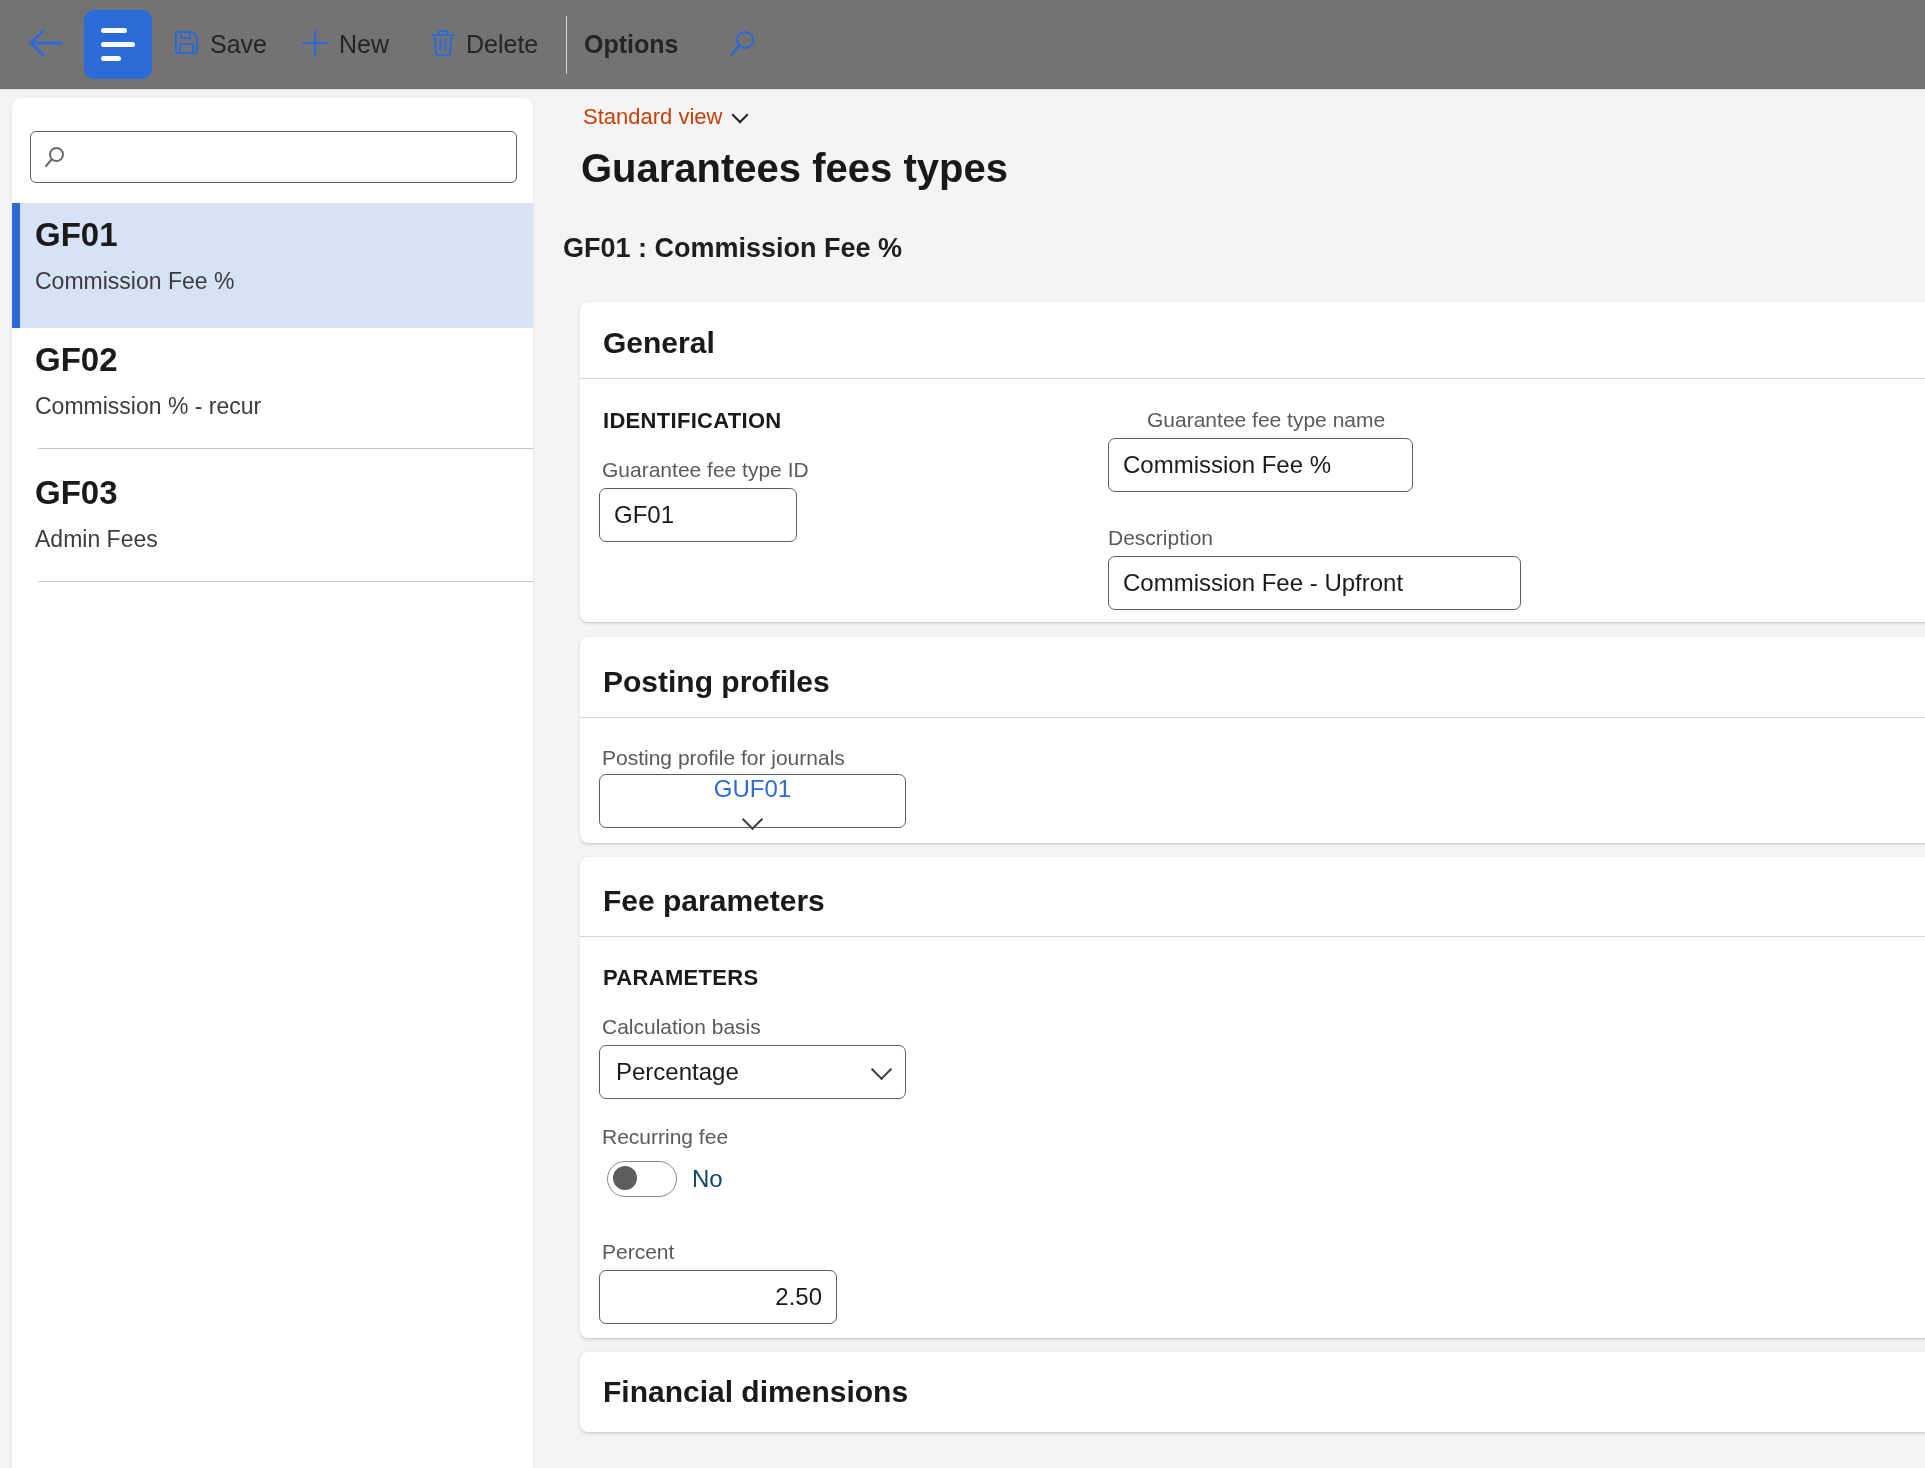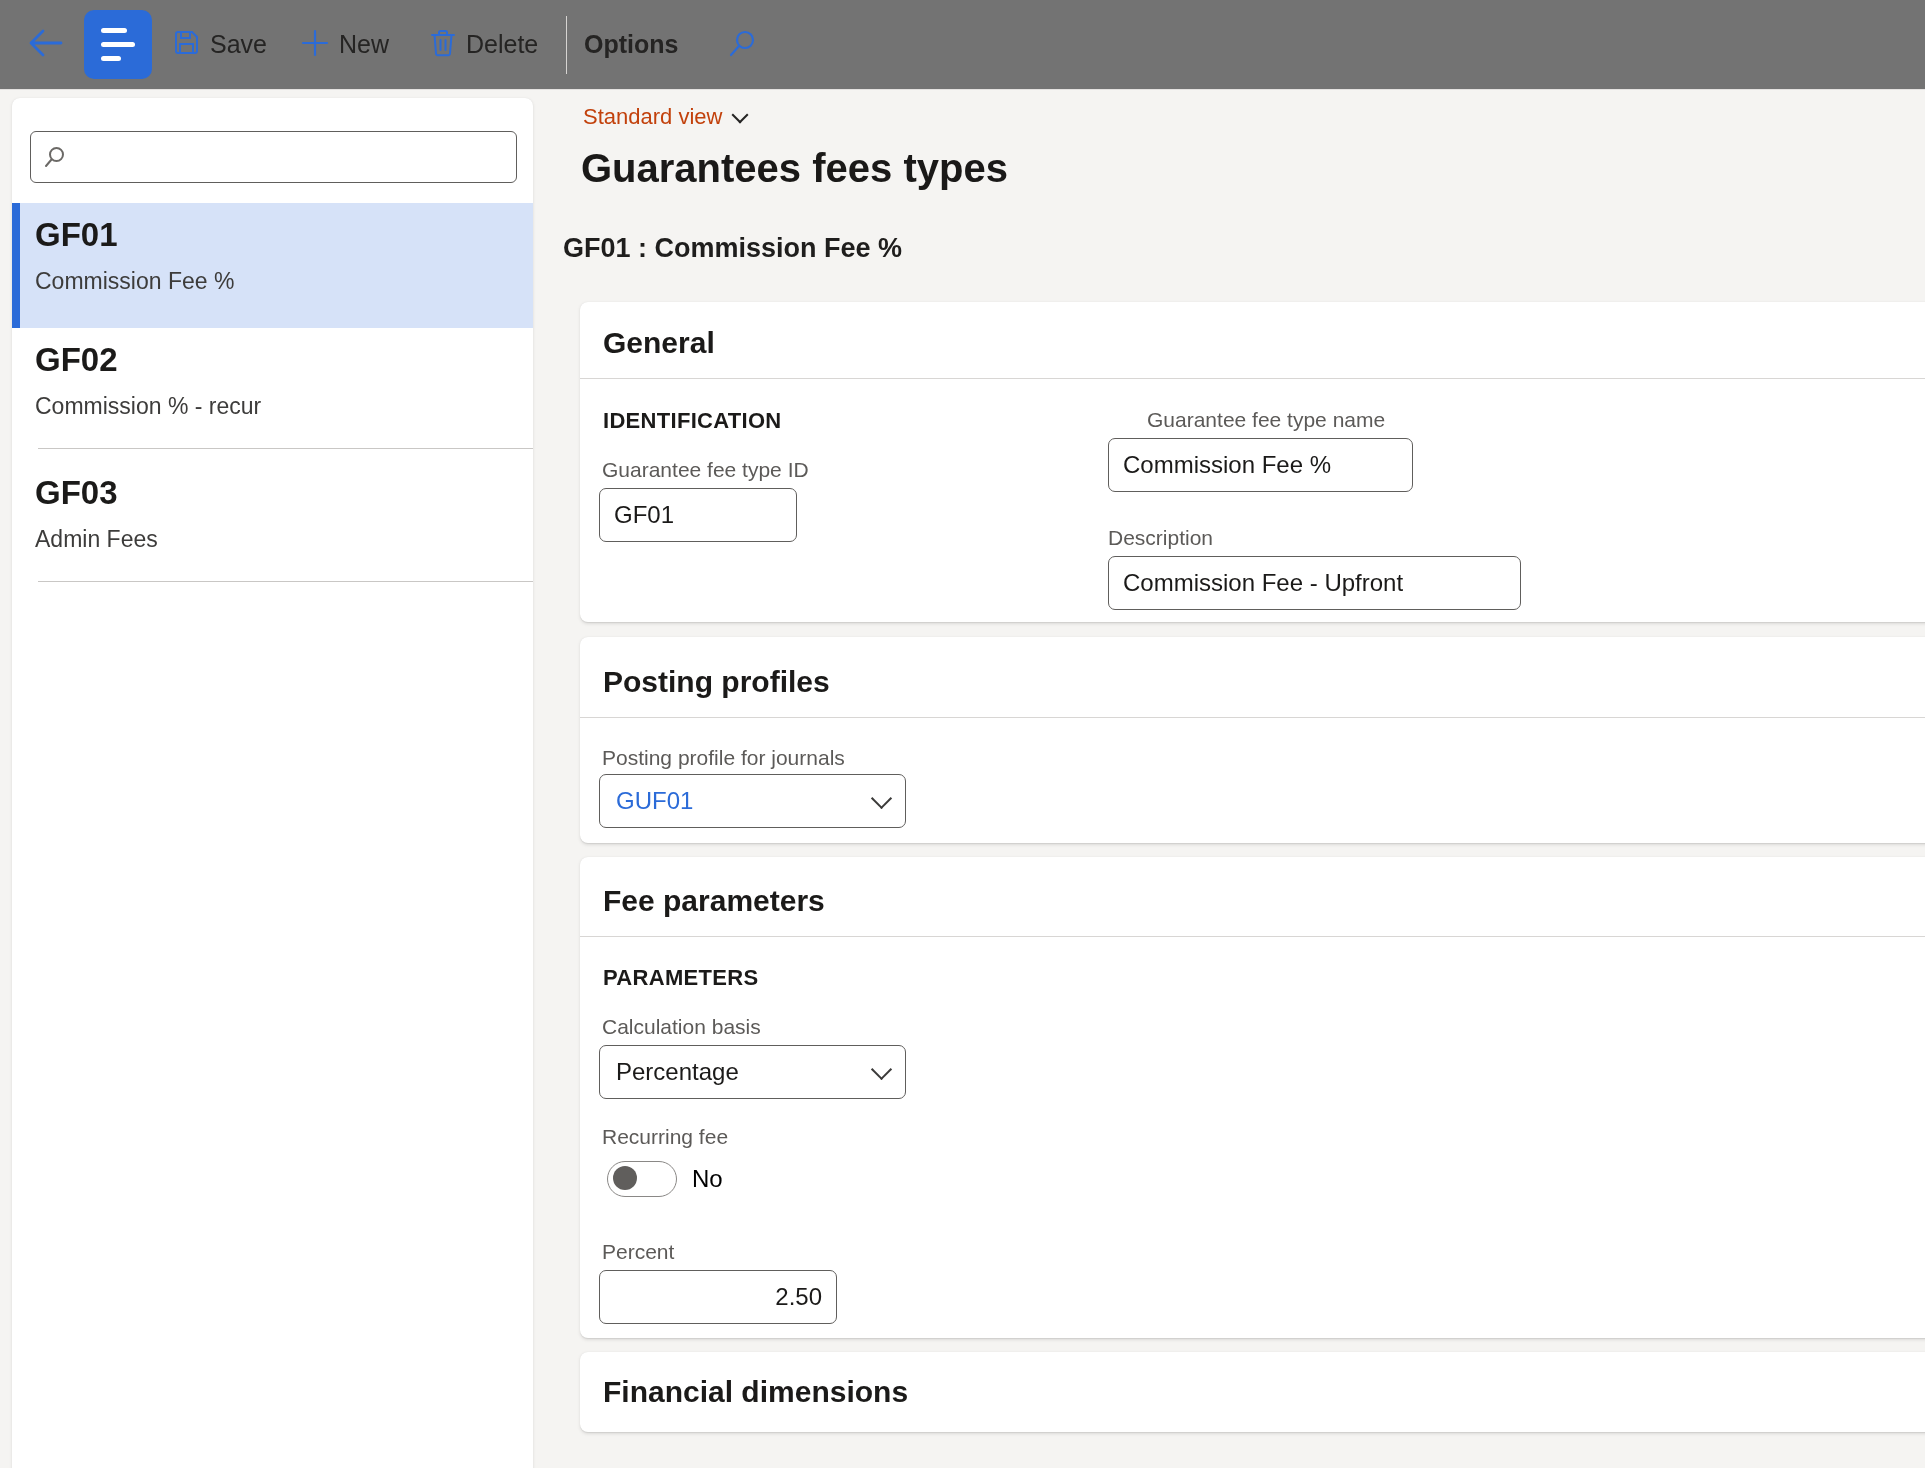--- a/index.html
+++ b/index.html
@@ -94,21 +94,21 @@
   .chev.small{width:10px;height:10px;border-width:2px;margin-top:-4px;border-color:#242323;}
   .abs{position:absolute;}
   
   .toggle{
     position:absolute;width:70px;height:36px;border:1.6px solid #8a8886;border-radius:18px;
     background:#fff;box-sizing:border-box;cursor:pointer;
   }
   .toggle .knob{
     position:absolute;left:5px;top:4px;width:24px;height:24px;border-radius:50%;background:#605e5c;
   }
-  .toggle-text{position:absolute;font-size:24px;color:#000000;}
+  .toggle-text{position:absolute;font-size:24px;color:#0c4a6e;}
 </style>
 </head>
 <body>
 
 <div class="toolbar">
 
   <span class="back-arrow">
     <span>
       <svg width="38" height="30" viewBox="0 0 38 30" fill="none">
         <path d="M17 3 L5 15 L17 27 M5 15 H35" stroke="#2b6bd8" stroke-width="2.8" stroke-linecap="round" stroke-linejoin="round"></path>
@@ -227,21 +227,21 @@
   <span class="abs field-label" style="left:528px;top:224px;">Description</span>
   <input class="abs fld-input" style="left: 528px; top: 254px; width: 413px; height: 54px;" value="Commission Fee - Upfront">
 </div>
 
 <div class="card" style="top:637px;height:206px;">
   <div class="card-header" style="height:81px;">
     <span class="card-title">Posting profiles</span>
   </div>
 
   <span class="abs field-label" style="left:22px;top:109px;text-align:right;">Posting profile for journals</span>
-  <div class="dropdown" style="left:19px;top:137px;width:307px;height:54px;">
+  <div class="dropdown" style="left:19px;top:137px;width:307px;height:54px;flex-direction:column;">
     <span class="dd-value link">GUF01</span>
     <span class="chev"></span>
   </div>
 </div>
 
 <div class="card" style="top:857px;height:481px;">
   <div class="card-header" style="height:80px;">
     <span class="card-title">Fee parameters</span>
   </div>
 

